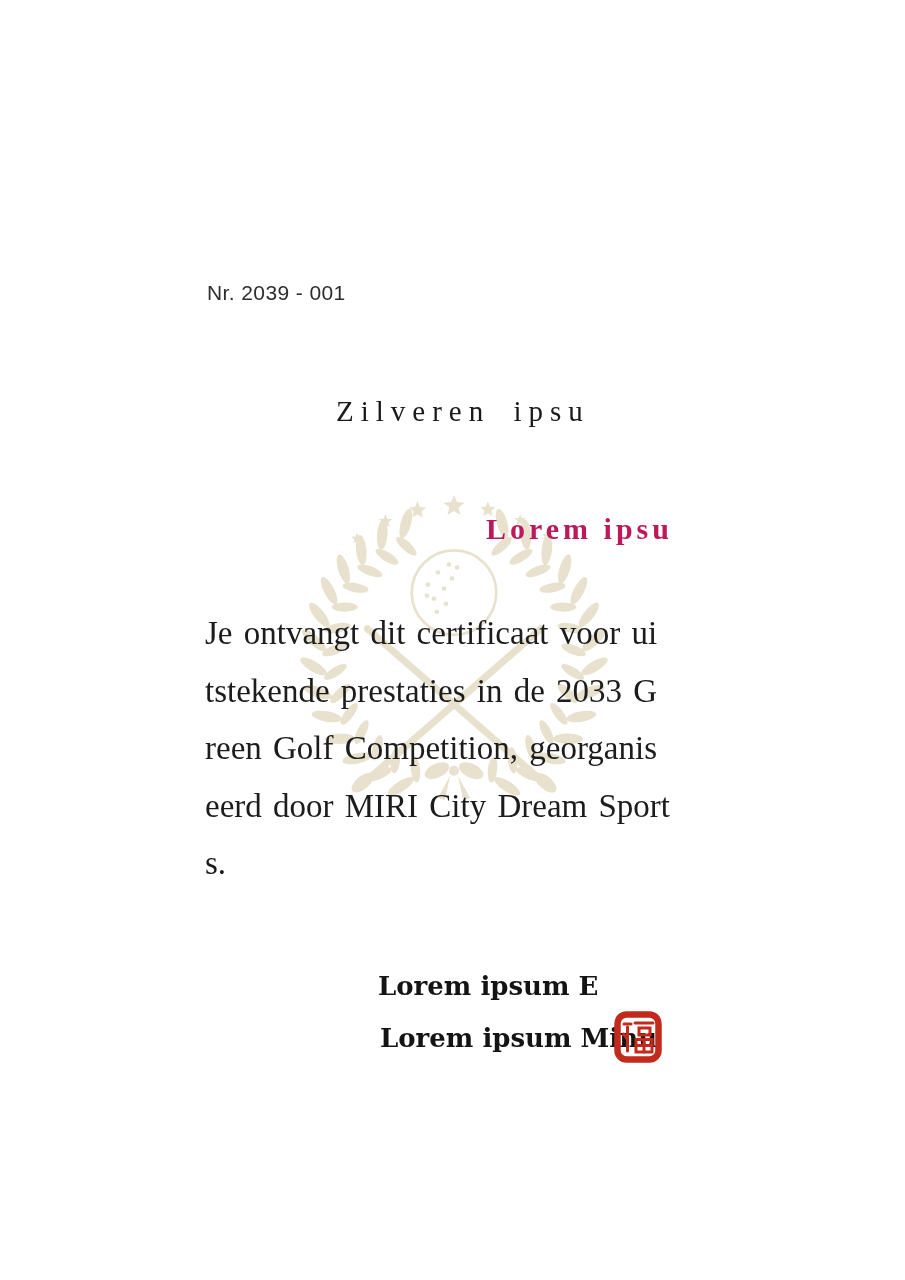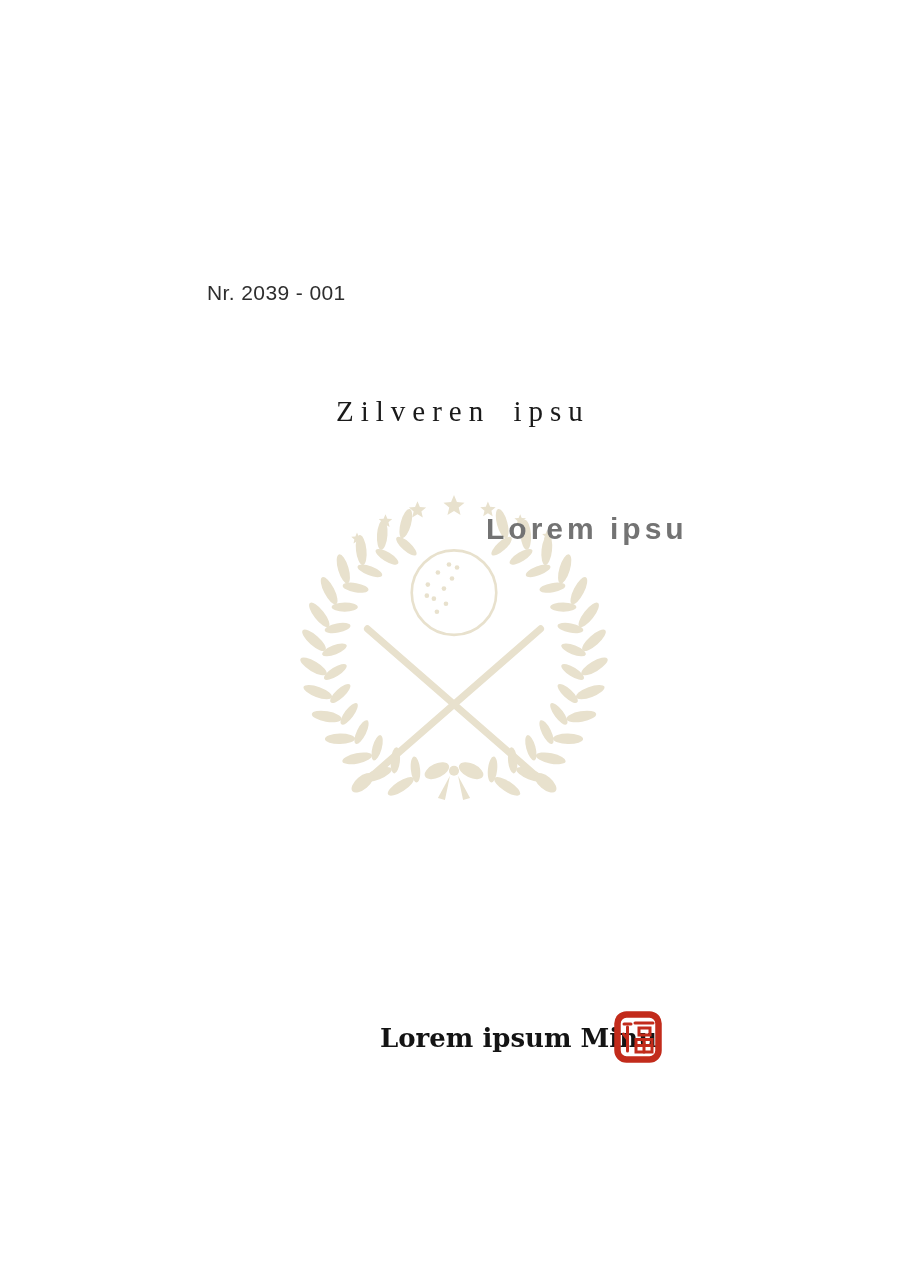--- a/index.html
+++ b/index.html
@@ -39,24 +39,24 @@
   }
   .watermark{
     position:absolute;
     left:293px; top:492px;
     width:322px; height:322px;
     pointer-events:none;
   }
   .recipient{
     position:absolute;
     left:486px; top:512px;
-    font-family:Liberation Sans, sans-serif;
+    font-family:Liberation Serif, serif;
     font-weight:700;
     font-size:30px;
-    color:#737373;
+    color:#be185d;
     letter-spacing:4px;
     white-space:nowrap;
   }
   .body-text{
     position:absolute;
     left:205px; top:605px;
     width:530px;
     font-family:"Liberation Serif", serif;
     font-size:33px;
     line-height:57.5px;
@@ -172,21 +172,29 @@
         <ellipse cx="143" cy="277" rx="13" ry="7" fill="#e8e1cd" transform="rotate(-25 143 277)"></ellipse>
         <ellipse cx="177" cy="277" rx="13" ry="7" fill="#e8e1cd" transform="rotate(25 177 277)"></ellipse>
         <circle cx="160" cy="277" r="5" fill="#e8e1cd"></circle>
         <path d="M156 282 l-12 22 l7 2 z" fill="#e8e1cd"></path>
         <path d="M164 282 l12 22 l-7 2 z" fill="#e8e1cd"></path>
       </svg>
   </div>
 
   <div class="recipient">Lorem ipsu</div>
 
-
+  <div class="body-text">
+    <div class="line">Je ontvangt dit certificaat voor ui</div>
+    <div class="line">tstekende prestaties in de 2033 G</div>
+    <div class="line">reen Golf Competition, georganis</div>
+    <div class="line">eerd door MIRI City Dream Sport</div>
+    <div class="line">s.</div>
+  </div>
+
+  <div class="signature line1">Lorem ipsum E</div>
 
   <div class="signature line2">Lorem ipsum Minu</div>
 
   <div class="seal">
     <svg viewBox="0 0 50 54" width="50" height="54" aria-hidden="true">
       <rect x="4.5" y="4.5" width="41" height="45" rx="9" fill="none" stroke="#c22b1b" stroke-width="6.5"></rect>
       <g stroke="#c22b1b" stroke-width="3" stroke-linecap="round" fill="none">
         <path d="M11 14 h7"></path>
         <path d="M14.5 17 v24"></path>
         <path d="M10.5 24 l3.5 4.5"></path>

